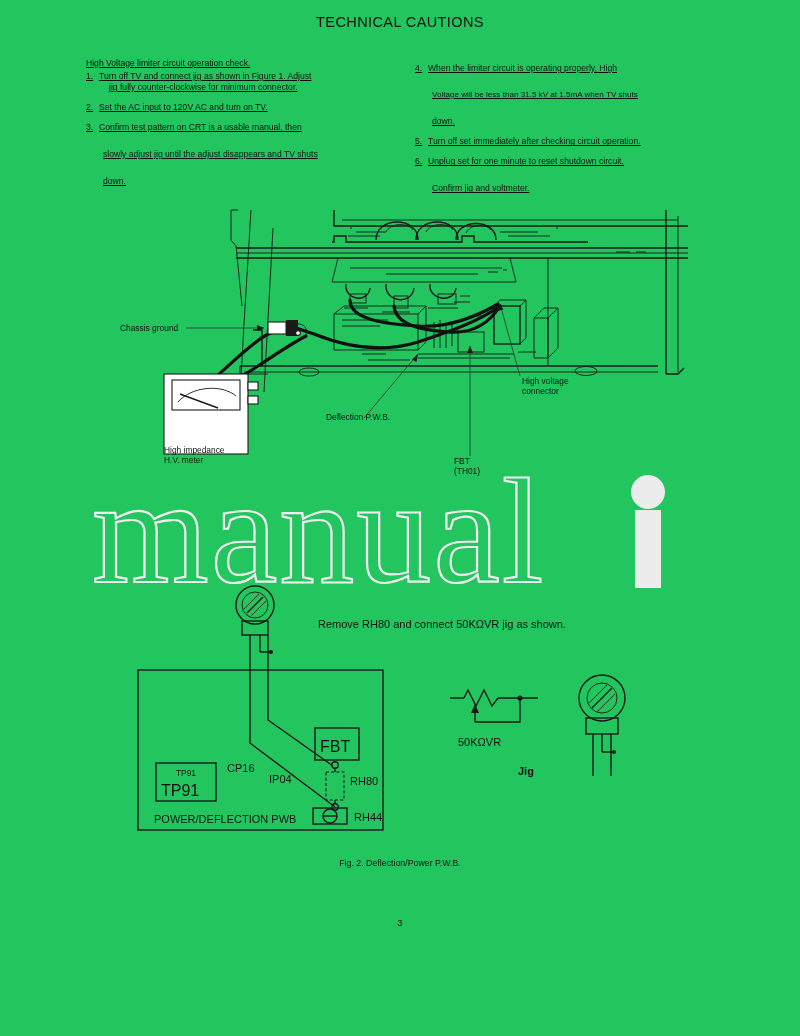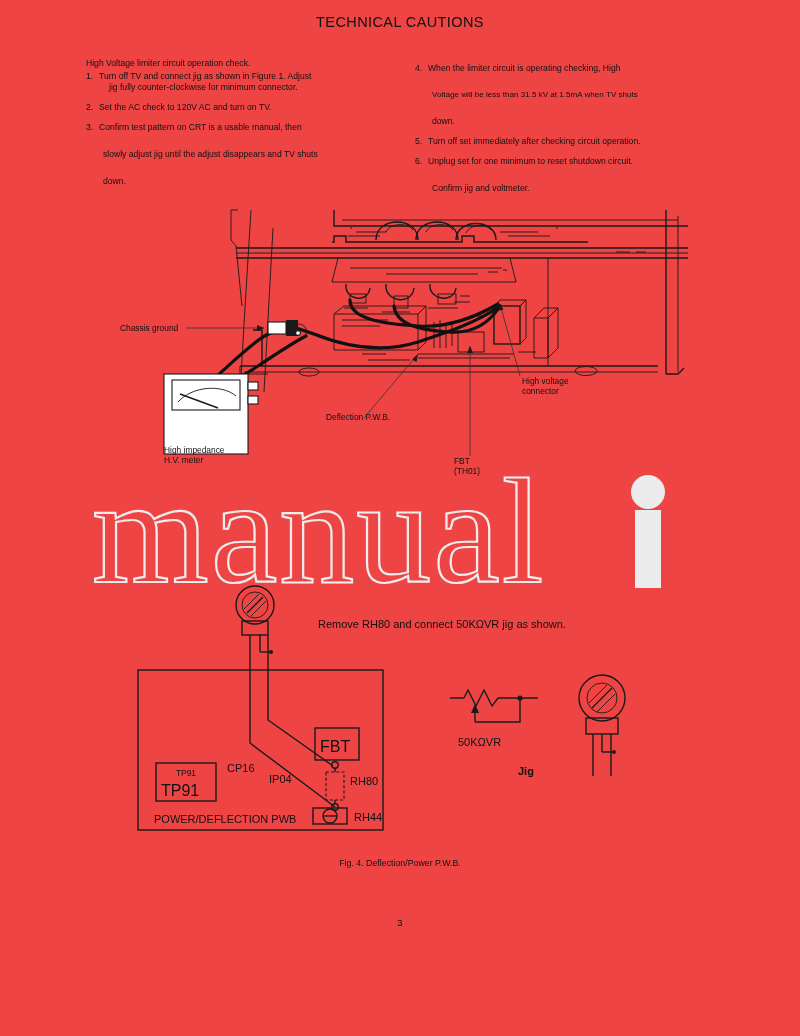--- a/index.html
+++ b/index.html
@@ -9,21 +9,21 @@
     background: #ffffff;
   }
   body {
     font-family: "Liberation Sans", sans-serif;
     color: #000000;
   }
   #page {
     position: relative;
     width: 800px;
     height: 1036px;
-    background: #ef4444;
+    background: #22c55e;
     overflow: hidden;
   }
 
   
   #page-title {
     position: absolute;
     top: 14px;
     left: 0;
     width: 800px;
     text-align: center;
@@ -31,20 +31,21 @@
     letter-spacing: 0.4px;
     color: #111;
   }
 
   
   .col {
     position: absolute;
     font-size: 8.6px;
     line-height: 1.28;
     color: #111;
+    text-decoration: underline;
   }
   #col-left  { left: 86px;  top: 58px;  width: 300px; }
   #col-right { left: 415px; top: 62px;  width: 300px; }
 
   .lead {
     margin: 0 0 2px 0;
   }
   .step {
     display: flex;
     margin-top: 9px;
@@ -157,55 +158,55 @@
       <span class="step-num">1.</span>
       <span class="step-body">
         <span class="ln">Turn off TV and connect jig as shown in Figure 1. Adjust</span>
         <span class="ln ind1">jig fully counter-clockwise for minimum connector.</span>
       </span>
     </div>
 
     <div class="step">
       <span class="step-num">2.</span>
       <span class="step-body">
-        <span class="ln">Set the AC check to 120V AC and turn on TV.</span>
+        <span class="ln">Set the AC input to 120V AC and turn on TV.</span>
       </span>
     </div>
 
     <div class="step">
       <span class="step-num">3.</span>
       <span class="step-body">
         <span class="ln">Confirm test pattern on CRT is a usable manual, then</span>
         <span class="ln ind2">slowly adjust jig until the adjust disappears and TV shuts</span>
         <span class="ln ind2">down.</span>
       </span>
     </div>
   </div>
 
   <div id="col-right" class="col">
     <div class="step first">
       <span class="step-num">4.</span>
       <span class="step-body">
-        <span class="ln">When the limiter circuit is operating checking, High</span>
+        <span class="ln">When the limiter circuit is operating properly, High</span>
         <span class="ln ind2 small">Voltage will be less than 31.5 kV at 1.5mA when TV shuts</span>
         <span class="ln ind2">down.</span>
       </span>
     </div>
 
     <div class="step">
       <span class="step-num">5.</span>
       <span class="step-body">
         <span class="ln">Turn off set immediately after checking circuit operation.</span>
       </span>
     </div>
 
     <div class="step">
       <span class="step-num">6.</span>
       <span class="step-body">
-        <span class="ln">Unplug set for one minimum to reset shutdown circuit.</span>
+        <span class="ln">Unplug set for one minute to reset shutdown circuit.</span>
         <span class="ln ind2">Confirm jig and voltmeter.</span>
       </span>
     </div>
   </div>
 
   <div id="fig1">
     <svg viewBox="0 0 570 300" xmlns="http://www.w3.org/2000/svg">
 
       <g>
 
@@ -442,17 +443,17 @@
         <path class="stroke-med" d="M463 154 L463 196"></path>
         <path class="stroke-med" d="M472 154 L472 172"></path>
         <path class="stroke-med" d="M481 154 L481 196"></path>
         <path class="stroke-med" d="M472 172 L484 172"></path>
         <circle cx="484" cy="172" r="2" class="fill-dark"></circle>
       </g>
       <text class="dtxt dtxt-md dtxt-b" x="388" y="195">Jig</text>
     </svg>
   </div>
 
-  <div id="fig2-caption">Fig. 4. Deflection/Power P.W.B.</div>
+  <div id="fig2-caption">Fig. 2. Deflection/Power P.W.B.</div>
 
   <div id="page-number">3</div>
 
 </div>
 
 </body></html>

